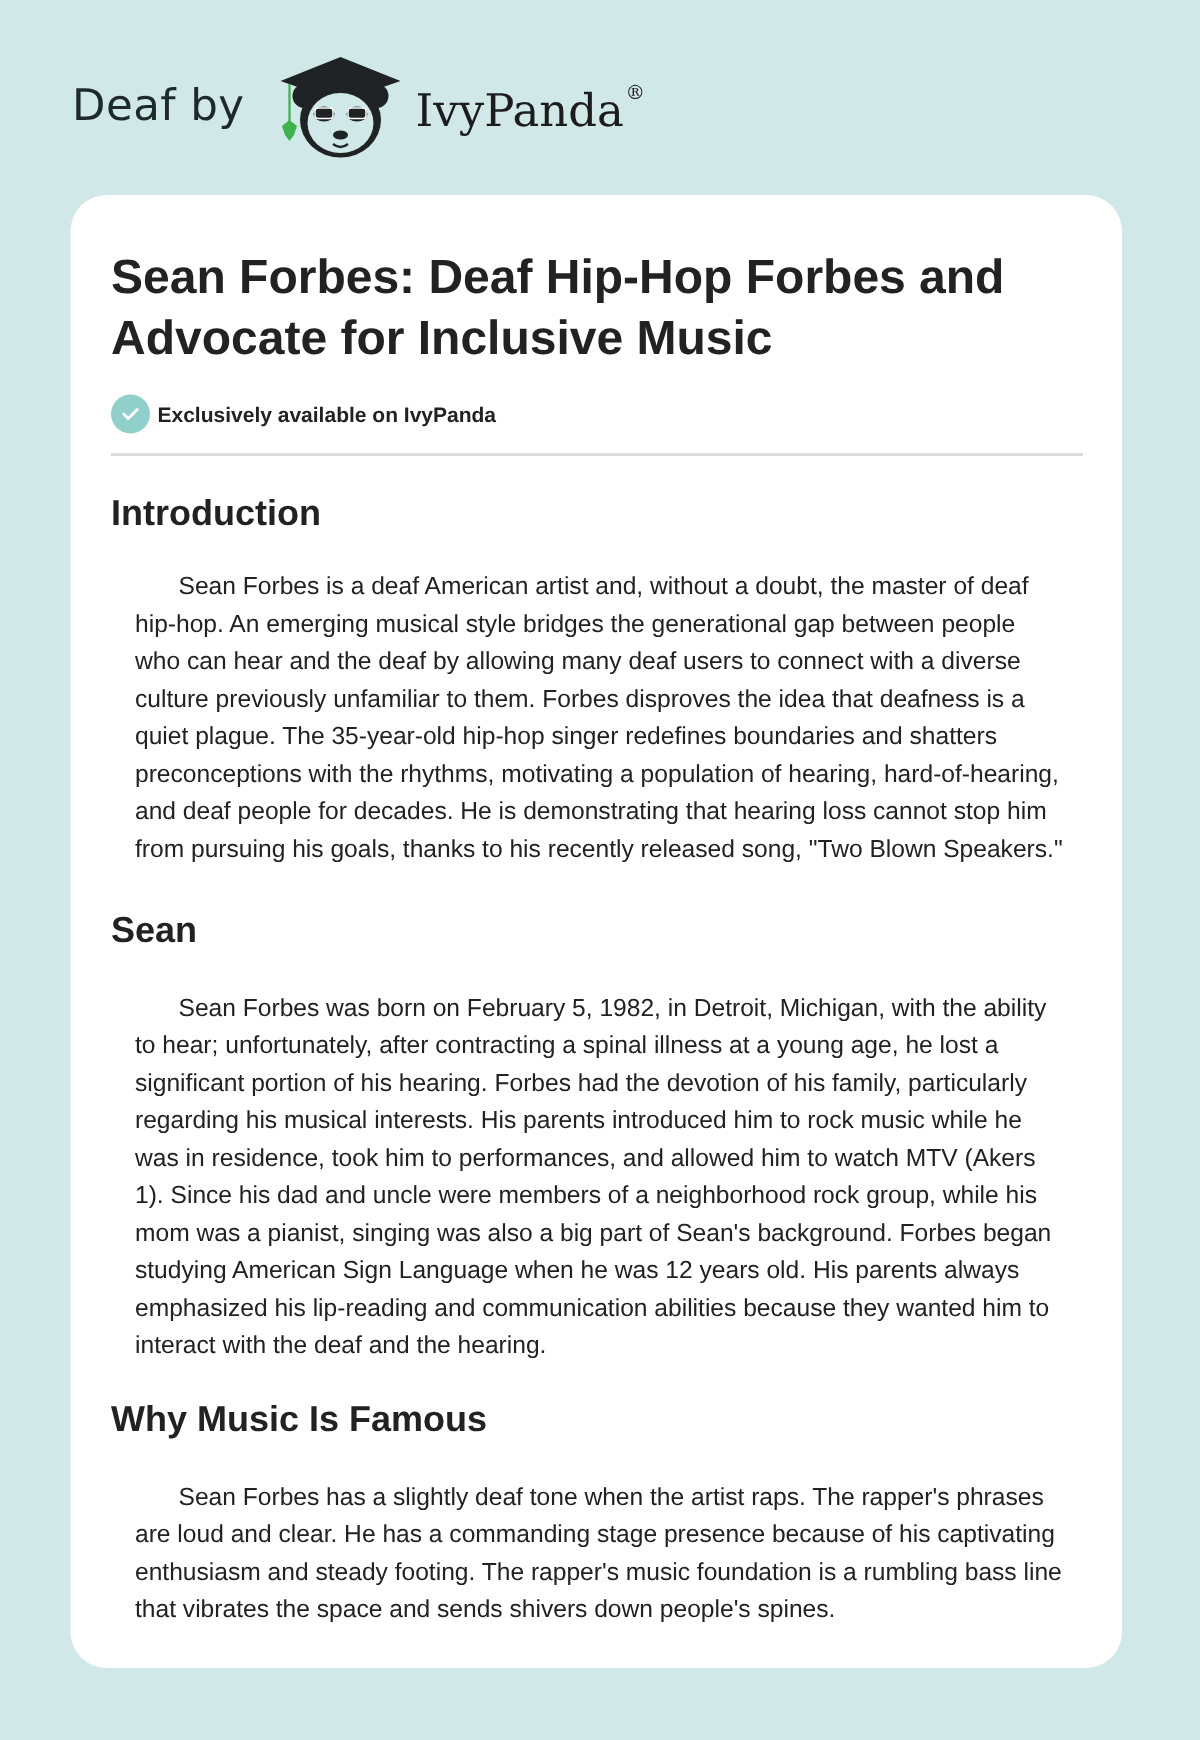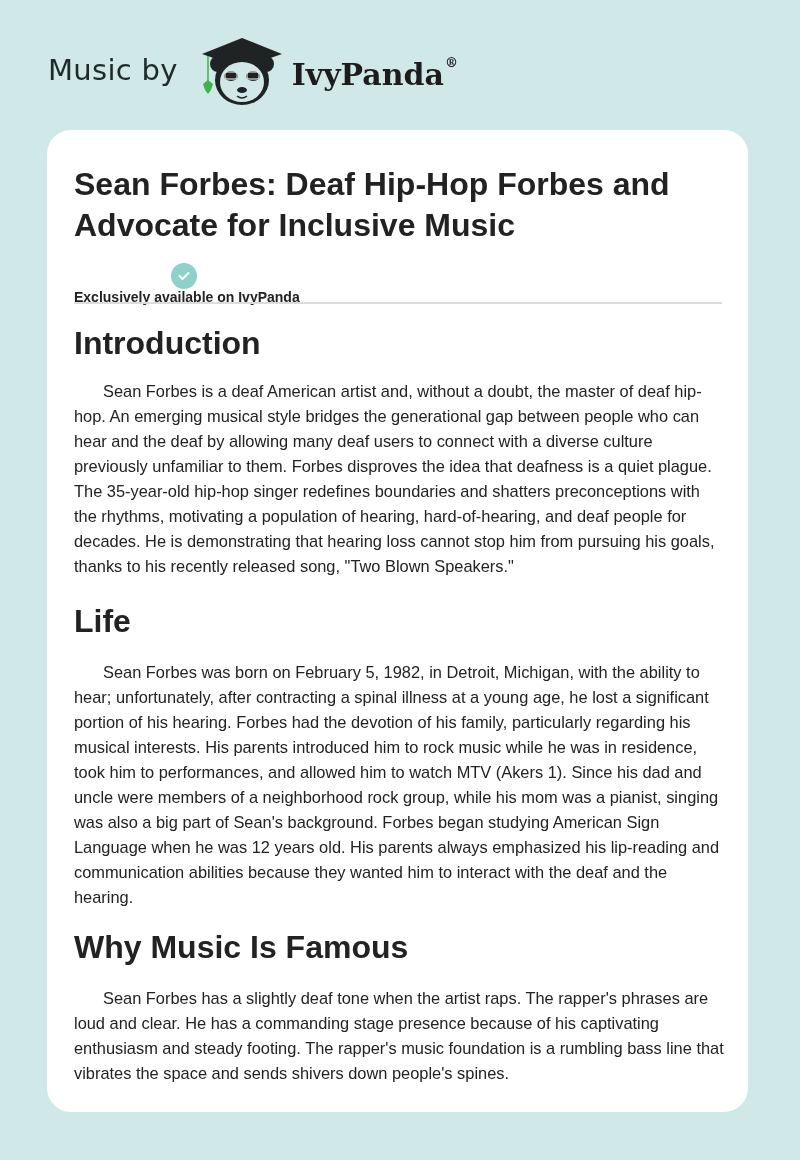--- a/index.html
+++ b/index.html
@@ -3,40 +3,40 @@
 <meta charset="utf-8">
 <style>
   html, body { margin:0; padding:0; }
   body {
     width:800px; height:1160px; background:#d1e8e8;
     font-family:"Liberation Sans", sans-serif; color:#222; position:relative; overflow:hidden;
   }
   .header { position:absolute; left:48px; top:36px; height:72px; display:flex; align-items:center; }
   .essay-by { font-family:"DejaVu Sans", sans-serif; font-size:29px; color:#1e2a2a; letter-spacing:0.3px; margin-right:22px; margin-top:-4px; }
   .logo-icon { width:84px; height:72px; margin-right:8px; }
-  .brand { font-family:"DejaVu Serif", serif; font-weight:bold; font-size:30px; color:#1c1c1c; margin-top:4px; }
+  .brand { font-family:"DejaVu Serif", serif; font-weight:normal; font-size:30px; color:#1c1c1c; margin-top:4px; }
   .brand sup { font-size:13px; vertical-align:top; position:relative; top:-2px; margin-left:1px; }
   .card {
     position:absolute; left:47px; top:130px; width:701px; height:982px;
     background:#fff; border-radius:24px;
   }
   .title { position:absolute; left:27px; top:34px; width:660px; font-size:32px; font-weight:bold; line-height:41px; color:#222; margin:0; }
-  .badge { position:absolute; left:27px; top:133px; display:flex; align-items:center;flex-direction:column; }
+  .badge { position:absolute; left:27px; top:133px; display:flex; align-items:center; }
   .check { width:26px; height:26px; border-radius:50%; background:#8fd0cb; display:flex; align-items:center; justify-content:center; margin-right:5px; }
   .badge-text { font-size:14px; font-weight:bold; color:#222; }
   .divider { position:absolute; left:27px; top:172px; width:648px; height:2px; background:#dcdcdc; }
   .section { position:absolute; left:27px; width:652px; }
-  .section h2 { margin:0; font-size:32px; font-weight:bold; color:#222; line-height:34px; }
-  .section p { margin:0; font-size:16.4px; line-height:25px; color:#222; text-indent:29px; }
+  .section h2 { margin:0; font-size:24px; font-weight:bold; color:#222; line-height:34px; }
+  .section p { margin:16px; font-size:16.4px; line-height:25px; color:#222; text-indent:29px; }
 </style>
 </head>
 <body>
 
 <div class="header">
-  <span class="essay-by">Music by</span>
+  <span class="essay-by">Deaf by</span>
   <svg class="logo-icon" viewBox="0 0 84 72">
     <polygon points="42,2 82,18 42,32 2,18" fill="#1f2323"></polygon>
     <line x1="8" y1="20" x2="8" y2="48" stroke="#3cb44b" stroke-width="1.5"></line>
     <path d="M3,48 l5,-4 l5,4 l-2,6 l-3,4 l-3,-4z" fill="#3cb44b"></path>
     <circle cx="18" cy="28" r="8" fill="#1f2323"></circle>
     <circle cx="66" cy="28" r="8" fill="#1f2323"></circle>
     <ellipse cx="42" cy="44" rx="27" ry="25" fill="#1f2323"></ellipse>
     <ellipse cx="42" cy="46" rx="22" ry="20" fill="#d1e8e8"></ellipse>
     <ellipse cx="31" cy="40" rx="7" ry="5" fill="#1f2323"></ellipse>
     <ellipse cx="53" cy="40" rx="7" ry="5" fill="#1f2323"></ellipse>
@@ -61,21 +61,21 @@
   </div>
 
   <div class="divider"></div>
 
   <div class="section" style="top:196px;">
     <h2>Introduction</h2>
     <p style="margin-top:19px;">Sean Forbes is a deaf American artist and, without a doubt, the master of deaf hip-hop. An emerging musical style bridges the generational gap between people who can hear and the deaf by allowing many deaf users to connect with a diverse culture previously unfamiliar to them. Forbes disproves the idea that deafness is a quiet plague. The 35-year-old hip-hop singer redefines boundaries and shatters preconceptions with the rhythms, motivating a population of hearing, hard-of-hearing, and deaf people for decades. He is demonstrating that hearing loss cannot stop him from pursuing his goals, thanks to his recently released song, "Two Blown Speakers."</p>
   </div>
 
   <div class="section" style="top:474px;">
-    <h2>Life</h2>
+    <h2>Sean</h2>
     <p style="margin-top:22px;">Sean Forbes was born on February 5, 1982, in Detroit, Michigan, with the ability to hear; unfortunately, after contracting a spinal illness at a young age, he lost a significant portion of his hearing. Forbes had the devotion of his family, particularly regarding his musical interests. His parents introduced him to rock music while he was in residence, took him to performances, and allowed him to watch MTV (Akers 1). Since his dad and uncle were members of a neighborhood rock group, while his mom was a pianist, singing was also a big part of Sean's background. Forbes began studying American Sign Language when he was 12 years old. His parents always emphasized his lip-reading and communication abilities because they wanted him to interact with the deaf and the hearing.</p>
   </div>
 
   <div class="section" style="top:800px;">
     <h2>Why Music Is Famous</h2>
     <p style="margin-top:22px;">Sean Forbes has a slightly deaf tone when the artist raps. The rapper's phrases are loud and clear. He has a commanding stage presence because of his captivating enthusiasm and steady footing. The rapper's music foundation is a rumbling bass line that vibrates the space and sends shivers down people's spines.</p>
   </div>
 </div>
 
 </body></html>

